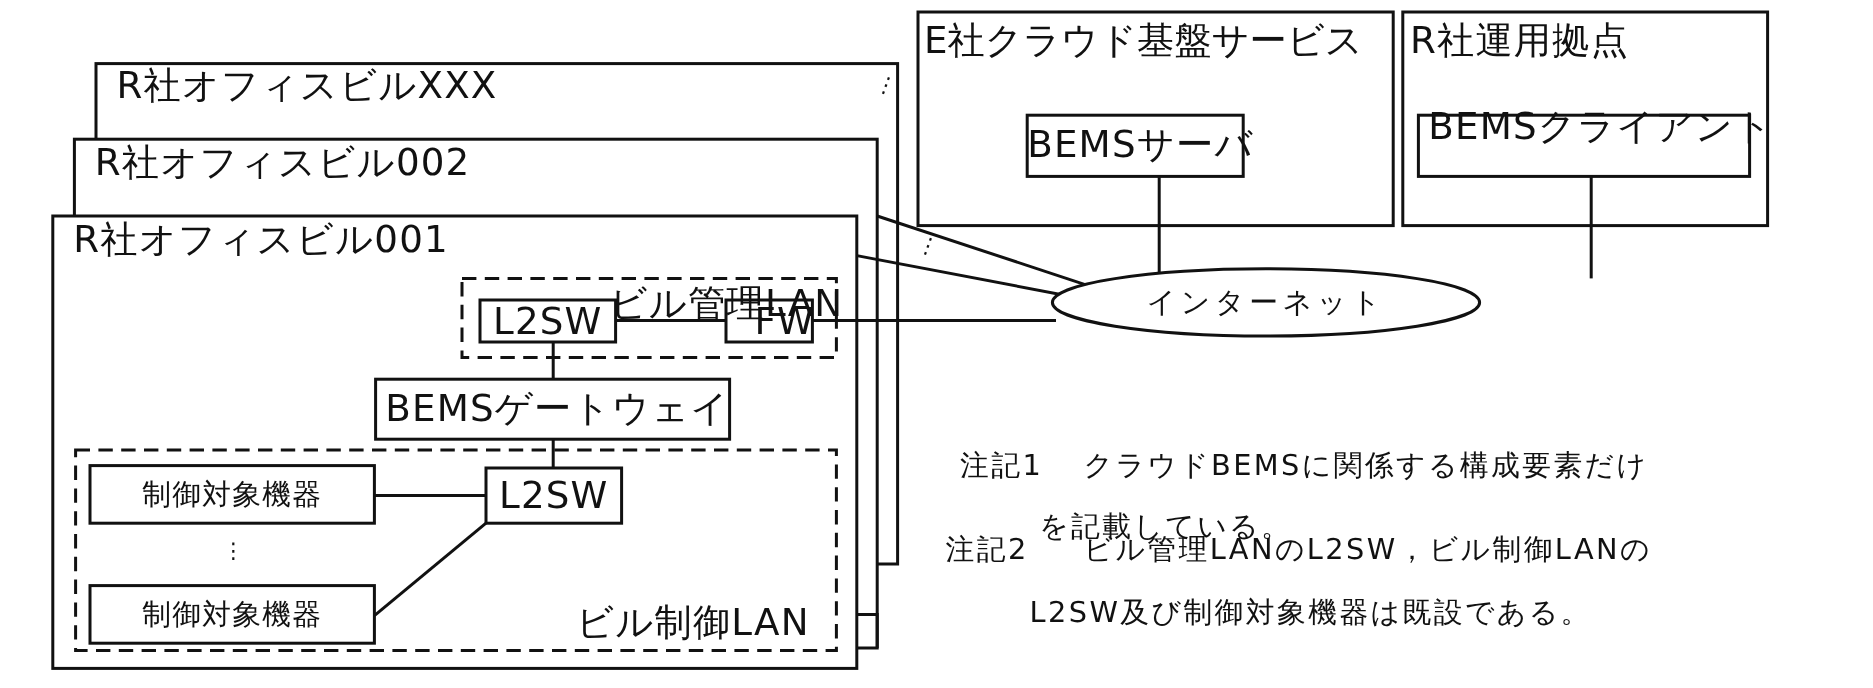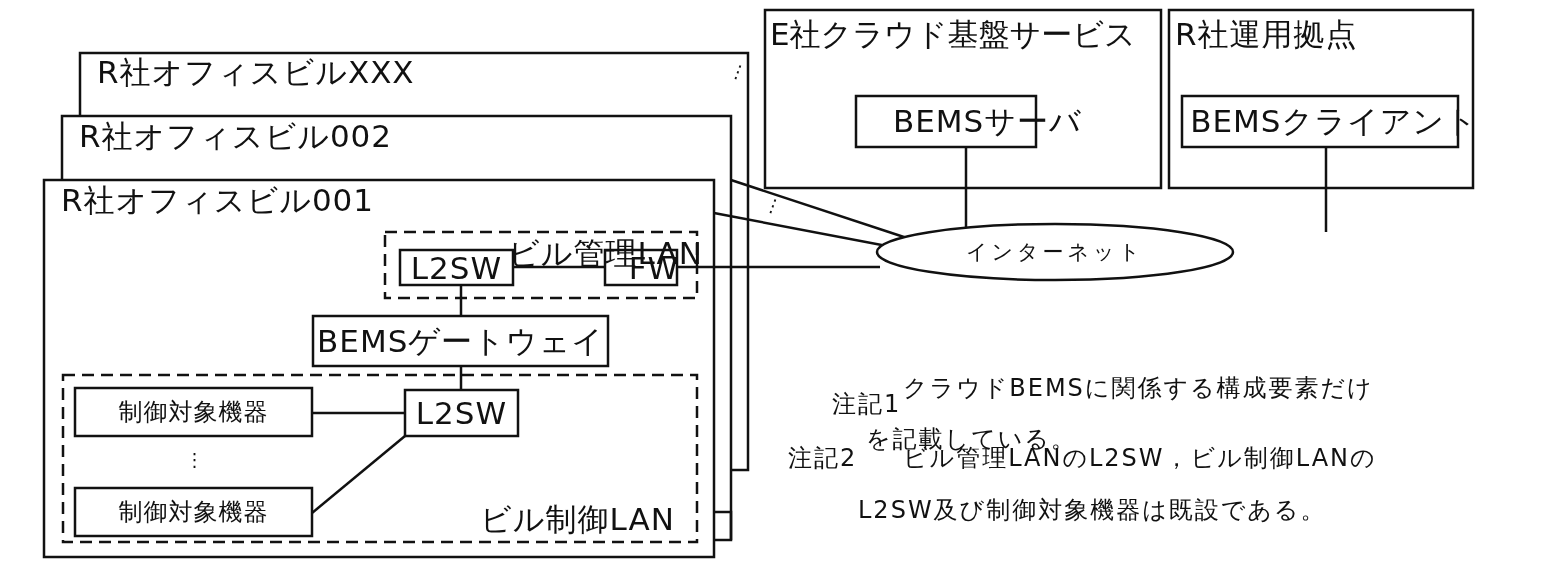--- a/index.html
+++ b/index.html
@@ -62,34 +62,34 @@
 <div class="lbl" style="left:79px;top:122px;">R社オフィスビル002</div>
 <div class="lbl" style="left:61px;top:186px;">R社オフィスビル001</div>
 
 <div class="lbl" style="left:729px;top:58px;font-size:18px;transform:rotate(20deg);">⋮</div>
 <div class="lbl" style="left:764px;top:192px;font-size:18px;transform:rotate(20deg);">⋮</div>
 
 <div class="lbl" style="left:508px;top:240px;width:178px;text-align:center;top:239px;">ビル管理LAN</div>
 <div class="lbl center" style="left:400px;top:254px;width:113px;">L2SW</div>
 <div class="lbl center" style="left:605px;top:254px;width:72px;padding-left:13px;">FW</div>
 
-<div class="lbl center" style="left:313px;top:327px;width:295px;">BEMSゲートウェイ</div>
+<div class="lbl center" style="left:313px;top:327px;width:295px;text-align:right;">BEMSゲートウェイ</div>
 
 <div class="lbl center" style="left:405px;top:399px;width:113px;">L2SW</div>
 <div class="lbl center" style="left:75px;top:398px;width:237px;font-size:24px;">制御対象機器</div>
 <div class="lbl center" style="left:75px;top:498px;width:237px;font-size:24px;">制御対象機器</div>
 <div class="lbl center" style="left:180px;top:446px;width:30px;font-size:18px;">⋮</div>
 <div class="lbl" style="left:480px;top:505px;width:206px;">ビル制御LAN</div>
 
 <div class="lbl" style="left:770px;top:20px;letter-spacing:0;">E社クラウド基盤サービス</div>
-<div class="lbl center" style="left:856px;top:107px;width:180px;padding-left:37px;">BEMSサーバ</div>
+<div class="lbl center" style="left:856px;top:107px;width:180px;">BEMSサーバ</div>
 
 <div class="lbl" style="left:1175px;top:20px;">R社運用拠点</div>
-<div class="lbl center" style="left:1182px;top:107px;width:304px;">BEMSクライアント</div>
+<div class="lbl center" style="left:1182px;top:92px;width:304px;">BEMSクライアント</div>
 
-<div class="lbl center" style="left:877px;top:238px;width:356px;font-size:21px;letter-spacing:4px;">インターネット</div>
+<div class="lbl center" style="left:877px;top:238px;width:356px;font-size:24px;letter-spacing:4px;">インターネット</div>
 
-<div class="note" style="left:832px;top:373px;margin-top:16px;">注記1</div>
+<div class="note" style="left:800px;top:373px;">注記1</div>
 <div class="note" style="left:903px;top:373px;">クラウドBEMSに関係する構成要素だけ</div>
 <div class="note" style="left:866px;top:424px;">を記載している。</div>
 <div class="note" style="left:788px;top:443px;">注記2</div>
 <div class="note" style="left:903px;top:443px;">ビル管理LANのL2SW，ビル制御LANの</div>
 <div class="note" style="left:858px;top:495px;">L2SW及び制御対象機器は既設である。</div>
 
 </body></html>

